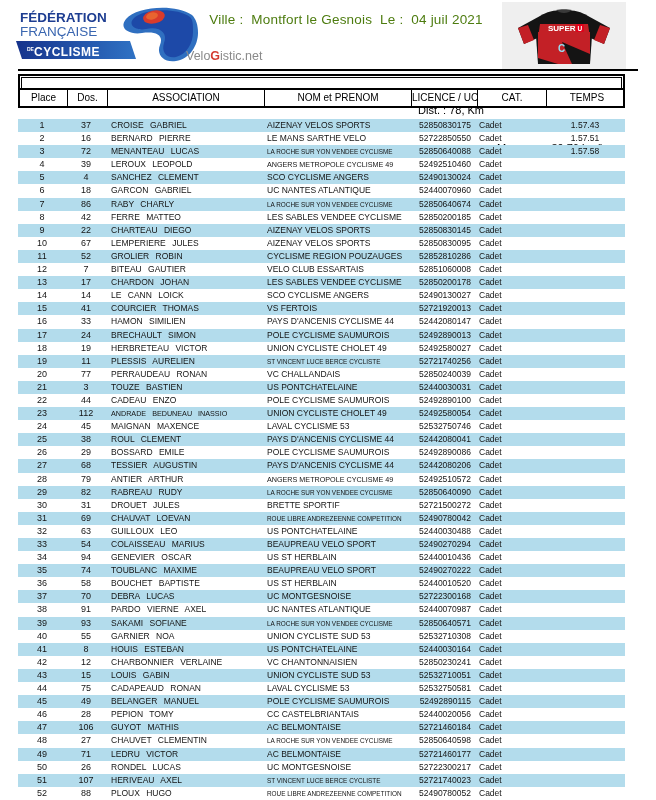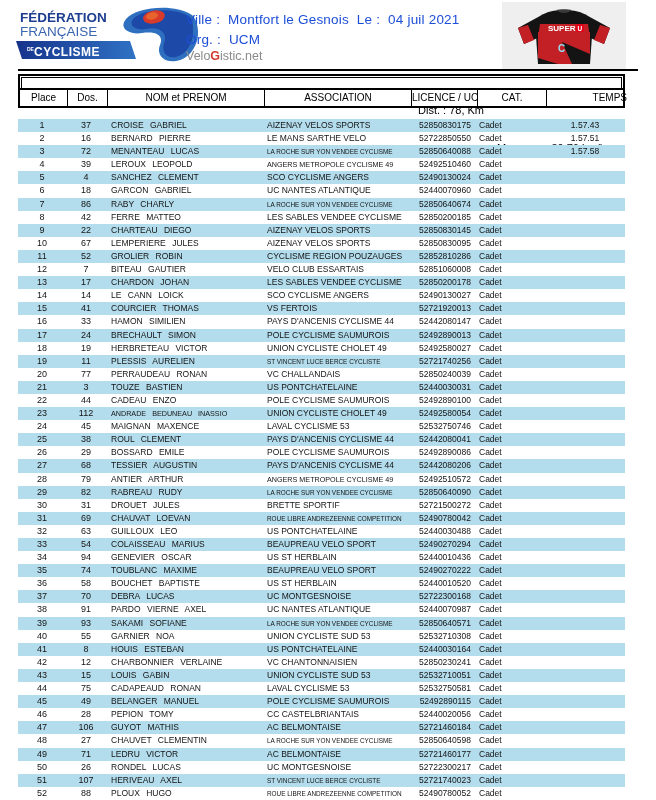--- a/index.html
+++ b/index.html
@@ -6,21 +6,21 @@
   html,body { background:#fff; }
   body { font-family:"Liberation Sans", sans-serif; color:#000; }
   #page {
     position:relative; width:656px; height:800px; background:#fff; overflow:hidden;
   }
 
   
   #top-header { position:absolute; left:0; top:0; width:656px; height:70px; }
   #ffc-logo { position:absolute; left:14px; top:5px; width:190px; height:62px; }
   #head-text { position:absolute; left:186px; top:12px; width:320px; }
-  .head-line { font-size:13.5px; color:#1d4ed8; letter-spacing:.2px; white-space:pre; }
+  .head-line { font-size:13.5px; color:#4d7c0f; letter-spacing:.2px; white-space:pre;text-align:center; }
   .head-line + .head-line { margin-top:5px; }
   #watermark { position:absolute; left:186px; top:49px; font-size:12.5px; color:#8a8a8a; }
   #watermark .g { color:#d43b30; font-weight:bold; }
   #jersey-box { position:absolute; left:502px; top:2px; width:124px; height:68px; background:#fef9c3; }
   #header-rule { position:absolute; left:18px; top:69px; width:620px; height:2px; background:#000; }
 
   
   #info-bar {
     position:absolute; left:18px; top:74px; width:607px; height:24px;
     border:2px solid #000; background:#fff;
@@ -40,21 +40,21 @@
   
   .grid-cols { display:grid; grid-template-columns:48px 40px 157px 147px 66px 69px 80px; }
   #table-head {
     position:absolute; left:18px; top:88px; width:607px; height:20px;
     border:2px solid #000; background:#fff;
   }
   #table-head .hcell {
     font-size:10px; text-align:center; line-height:16px;
     border-right:1px solid #000; overflow:hidden; white-space:nowrap;
   }
-  #table-head .hcell:last-child { border-right:none;text-align:right; }
+  #table-head .hcell:last-child { border-right:none; }
 
   #results-rows { position:absolute; left:18px; top:119px; width:607px; }
   .row { height:13.1px; line-height:13.2px; font-size:8.5px; }
   .row.stripe { background:#b3dcec; }
   .row .c { overflow:hidden; white-space:pre; color:#141414; }
   .row .place { text-align:center; font-size:9px; }
   .row .dos   { text-align:center; font-size:9px; }
   .row .nom   { padding-left:5px; word-spacing:4px; }
   .row .assoc { padding-left:4px; }
   .row .lic   { text-align:right; padding-right:5px; }
@@ -88,21 +88,20 @@
       <g>
         <path d="M178,10 C160,-2 122,2 112,14 C104,24 116,30 128,28 C142,26 150,30 146,40 C142,50 150,58 162,56 C176,54 184,40 184,28 C184,20 182,14 178,10 Z" fill="#2f6fc0"></path>
         <path d="M176,12 C162,2 130,4 120,13 C113,20 122,26 132,24 C146,21 154,28 150,38 C147,47 153,54 162,52 C173,49 179,38 179,27 C179,19 179,15 176,12 Z" fill="#1d49a8"></path>
         <ellipse cx="140" cy="12" rx="11" ry="6.5" transform="rotate(-12 140 12)" fill="#d93b2b"></ellipse>
         <ellipse cx="138" cy="11" rx="6" ry="3.5" transform="rotate(-12 138 11)" fill="#e8642f"></ellipse>
       </g>
     </svg>
 
     <div id="head-text">
       <div class="head-line"><span>Ville :</span>  <span>Montfort le Gesnois</span>  <span>Le :</span>  <span>04 juil 2021</span></div>
-      <div class="head-line"><span>Org. :</span>  <span>UCM</span></div>
     </div>
     <div id="watermark"><span>Velo</span><span class="g">G</span><span>istic.net</span></div>
 
     <div id="jersey-box">
       <svg width="124" height="68" viewBox="0 0 124 68">
         <rect x="0" y="0" width="124" height="68" fill="#efefef"></rect>
 
         <path d="M38,14 L16,26 L22,42 L40,34 Z" fill="#141414"></path>
         <path d="M86,14 L108,26 L102,42 L84,34 Z" fill="#141414"></path>
         <path d="M16,26 L22,42 L32,38 L26,23 Z" fill="#c32026"></path>
@@ -131,22 +130,22 @@
     <span id="ib-cat-value">CADETS</span>
     <span id="ib-partants">Partants : 88</span>
     <span id="ib-classes">Classés : 58</span>
     <span id="ib-dist">Dist. : 78, Km</span>
     <span id="ib-moyenne">Moyenne : 39,76 km/h</span>
   </div>
 
   <div id="table-head" class="grid-cols">
     <div class="hcell">Place</div>
     <div class="hcell">Dos.</div>
+    <div class="hcell">ASSOCIATION</div>
     <div class="hcell">NOM et PRENOM</div>
-    <div class="hcell">ASSOCIATION</div>
     <div class="hcell">LICENCE / UCI</div>
     <div class="hcell">CAT.</div>
     <div class="hcell">TEMPS</div>
   </div>
 
   <div id="results-rows">
     <div class="row grid-cols stripe">
       <span class="c place">1</span>
       <span class="c dos">37</span>
       <span class="c nom">CROISE GABRIEL</span>

